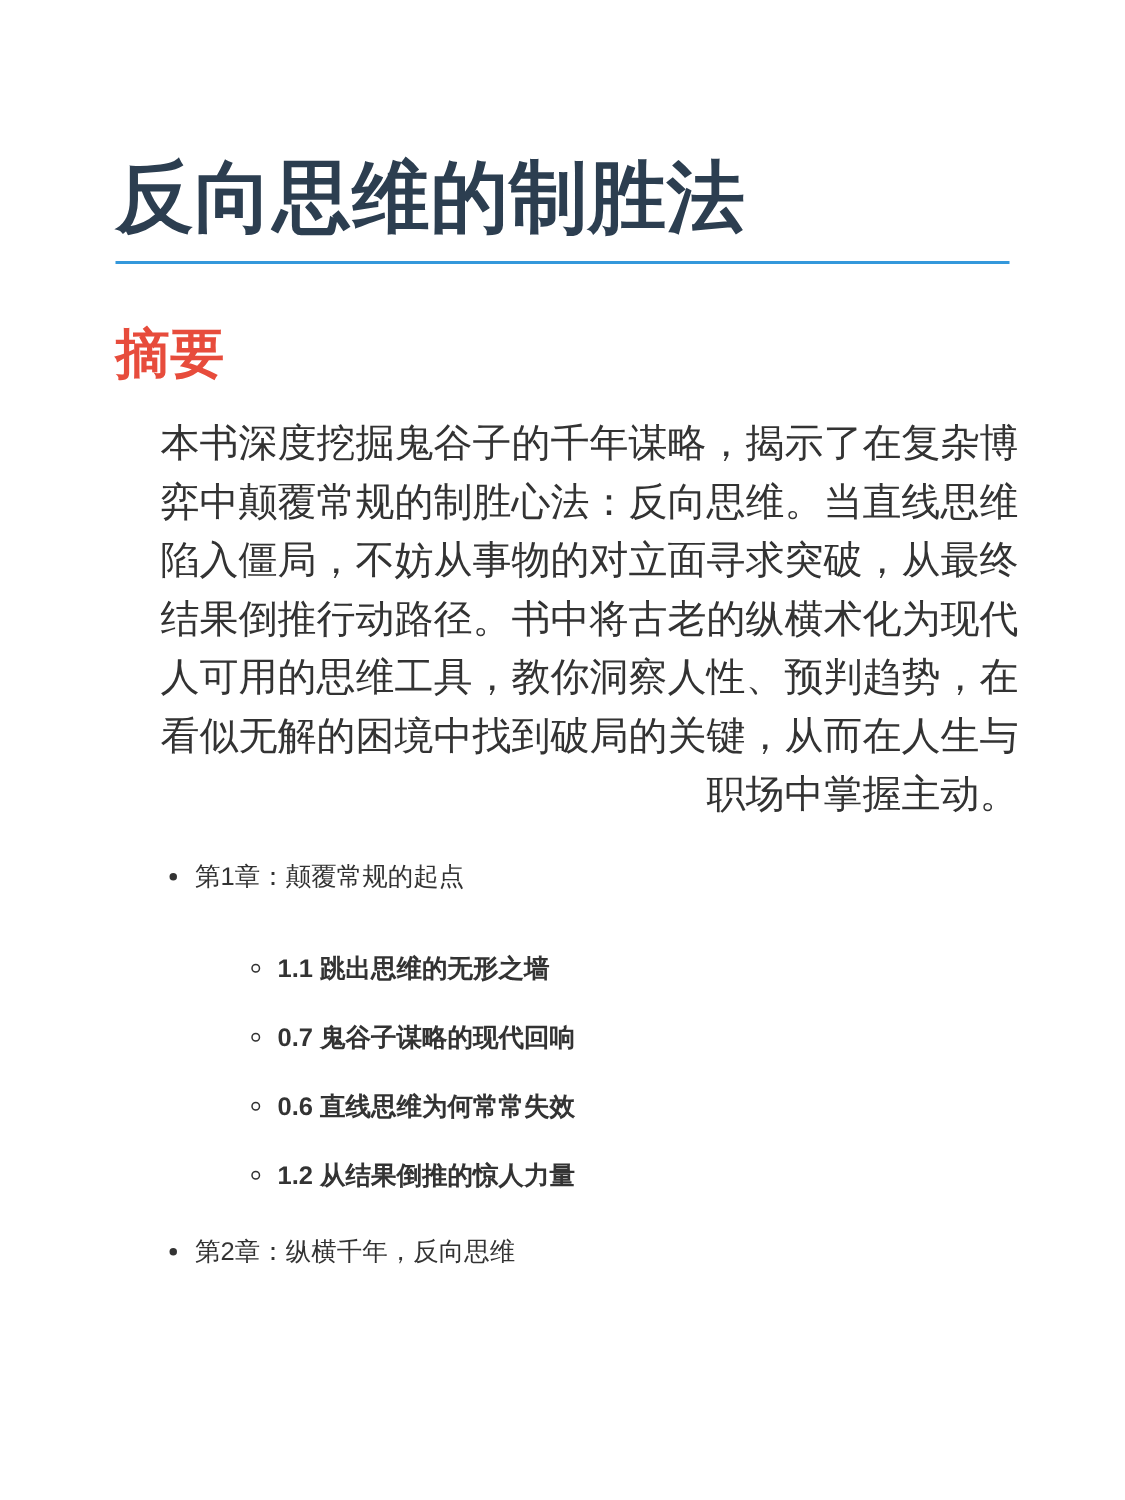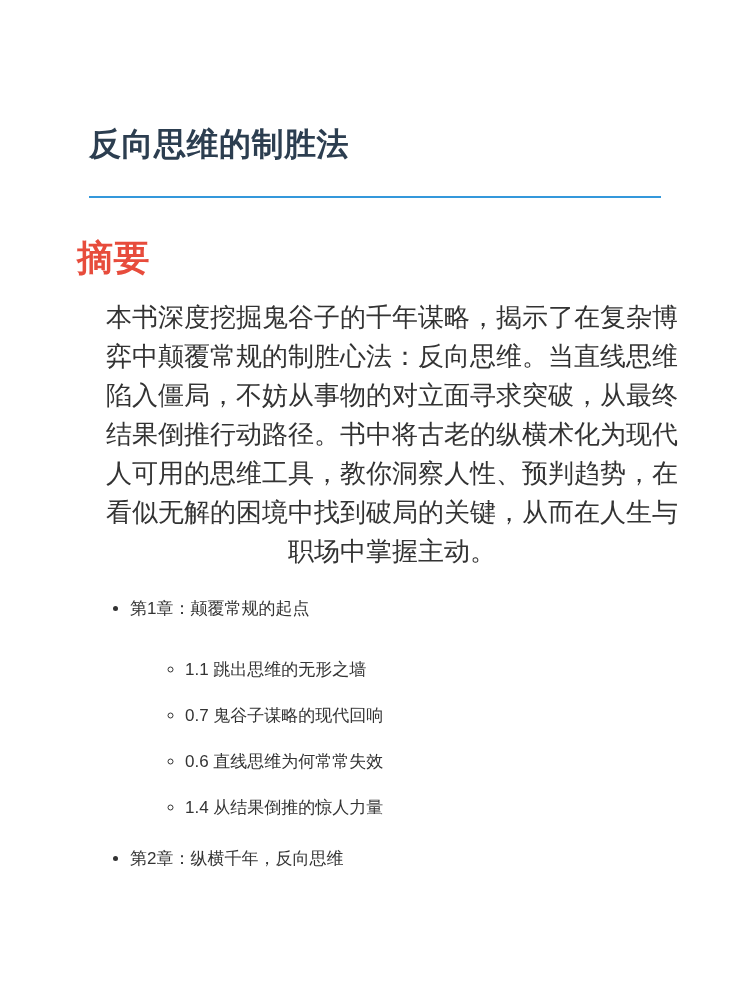--- a/index.html
+++ b/index.html
@@ -16,61 +16,62 @@
     -webkit-font-smoothing: antialiased;
   }
   .page {
     box-sizing: border-box;
     width: 750px;
     height: 1000px;
     padding: 108px 77px 0 77px;
     background: var(--background, #ffffff);
   }
   h1.doc-title {
-    margin: 12px;
-    font-size: 32px;
+    margin: 0;
+    font-size: 52px;
     line-height: 48px;
     font-weight: 700;
     color: var(--title-text, #2c3e50);
-    padding-bottom: 28px;
+    padding-bottom: 18px;
     border-bottom: 2px solid var(--title-divider, #3498db);
     letter-spacing: 0.5px;
   }
   h2.section-heading {
     margin: 40px 0 20px 0;
     font-size: 36px;
     line-height: 40px;
     font-weight: 700;
     color: var(--section-heading, #e74c3c);
     letter-spacing: 0.5px;
   }
   p.summary-text {
-    margin: 18px;
+    margin: 8px;
     width: 594px;
     font-size: 26px;
     line-height: 39px;
     color: var(--body-text, #333333);
-    text-align: center;
+    text-align: right;
     word-break: break-all;
   }
   ul.toc-list {
     margin: 16px 0 0 0;
     padding-left: 53px;
     font-size: 17px;
     line-height: 39px;
     color: var(--body-text, #333333);
     list-style-type: disc;
   }
   ul.toc-list > li {
     margin: 7px 0;
   }
   ul.toc-sublist {
     margin: 22px 0 12px 0;
     padding-left: 55px;
     list-style-type: circle;
+    font-weight: bold;
   }
   ul.toc-sublist > li {
     margin: 7px 0;
   }
 </style>
 </head>
 <body>
 
 <div class="page">
 
@@ -81,21 +82,21 @@
   <p class="summary-text">本书深度挖掘鬼谷子的千年谋略，揭示了在复杂博弈中颠覆常规的制胜心法：反向思维。当直线思维陷入僵局，不妨从事物的对立面寻求突破，从最终结果倒推行动路径。书中将古老的纵横术化为现代人可用的思维工具，教你洞察人性、预判趋势，在看似无解的困境中找到破局的关键，从而在人生与职场中掌握主动。</p>
 
 
   <ul class="toc-list">
     <li>
       <span>第1章：颠覆常规的起点</span>
       <ul class="toc-sublist">
         <li>1.1 跳出思维的无形之墙</li>
         <li>0.7 鬼谷子谋略的现代回响</li>
         <li>0.6 直线思维为何常常失效</li>
-        <li>1.4 从结果倒推的惊人力量</li>
+        <li>1.2 从结果倒推的惊人力量</li>
       </ul>
     </li>
     <li>
       <span>第2章：纵横千年，反向思维</span>
     </li>
   </ul>
 
 </div>
 
 </body></html>

